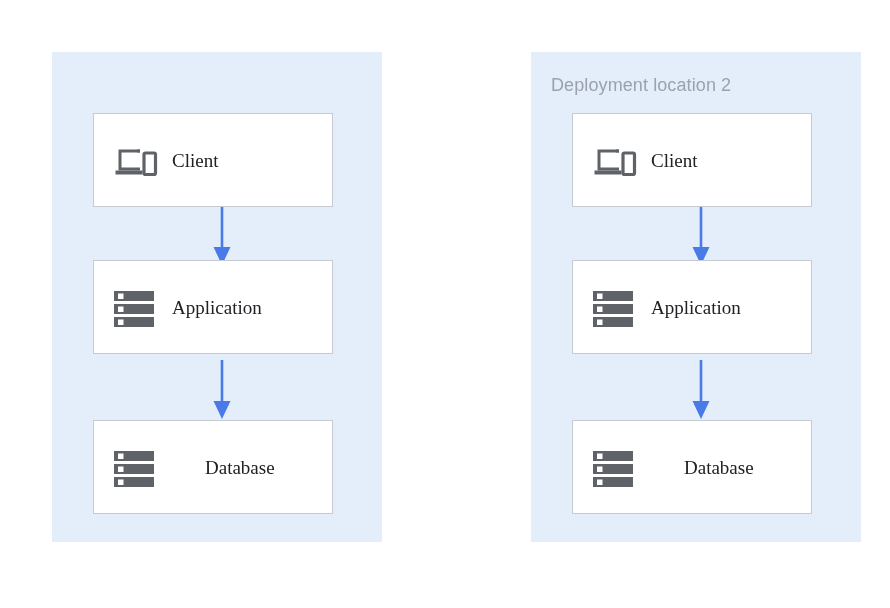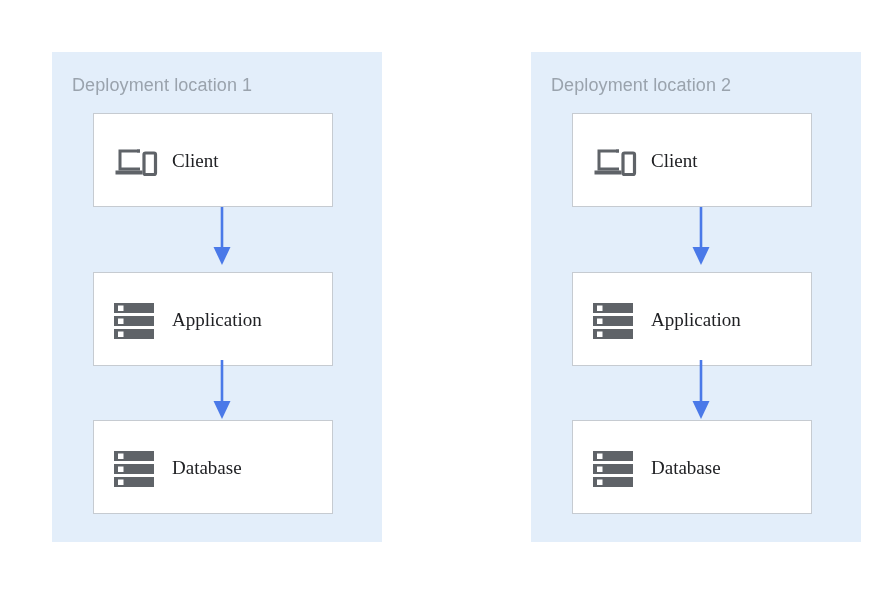--- a/index.html
+++ b/index.html
@@ -48,22 +48,22 @@
     height: 94px;
     background: #ffffff;
     border: 1px solid #c6cbd1;
     box-sizing: border-box;
     display: flex;
     align-items: center;
     justify-content: flex-start;
     padding-left: 18px;
   }
   .node-client { top: 61px; }
-  .node-app    { top: 220px; }
-  .node-db     { top: 368px; }
+  .node-app    { top: 208px; }
+  .node-db     { top: 368px; gap: 33px; }
 
   .node-icon {
     flex: 0 0 auto;
     width: 46px;
     height: 46px;
     display: flex;
     align-items: center;
     justify-content: center;
     margin-right: 14px;
   }
@@ -85,21 +85,20 @@
   .conn-2 { top: 308px; height: 61px; }
   .connector svg { display: block; }
 </style>
 </head>
 <body>
 
 <div id="canvas">
 
   <div class="zone zone-left">
 
-    <div class="zone-title">Deployment location 1</div>
 
     <div class="node node-client">
       <span class="node-icon">
         <svg width="46" height="46" viewBox="0 0 46 46" aria-hidden="true">
 
           <path d="M6.5 12.5 h21.5 v3 h-18.5 v15 h18.5 v3 h-21.5 z" fill="#5f6368"></path>
           <path d="M25 12.5 h3 v3 h-3 z" fill="#5f6368"></path>
 
           <rect x="3.5" y="33.5" width="27" height="4" fill="#5f6368"></rect>
 

